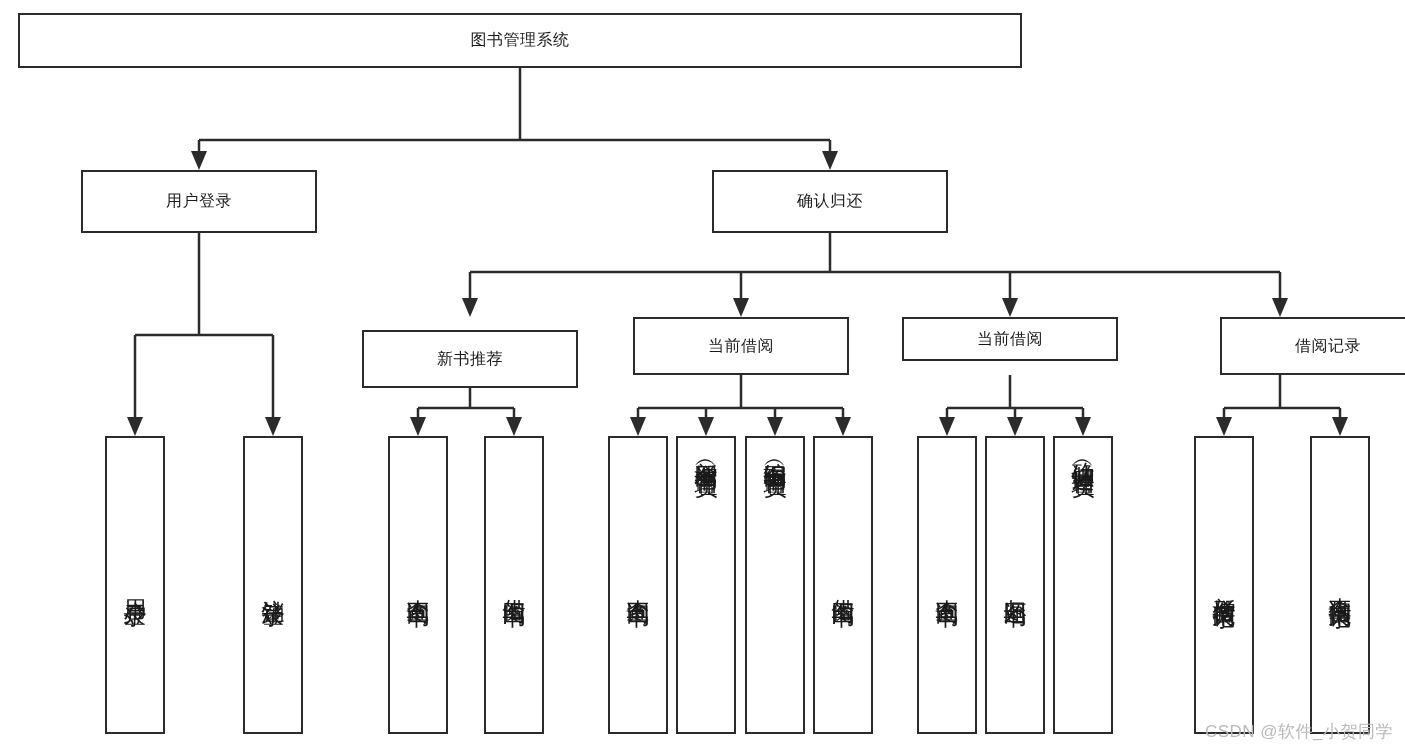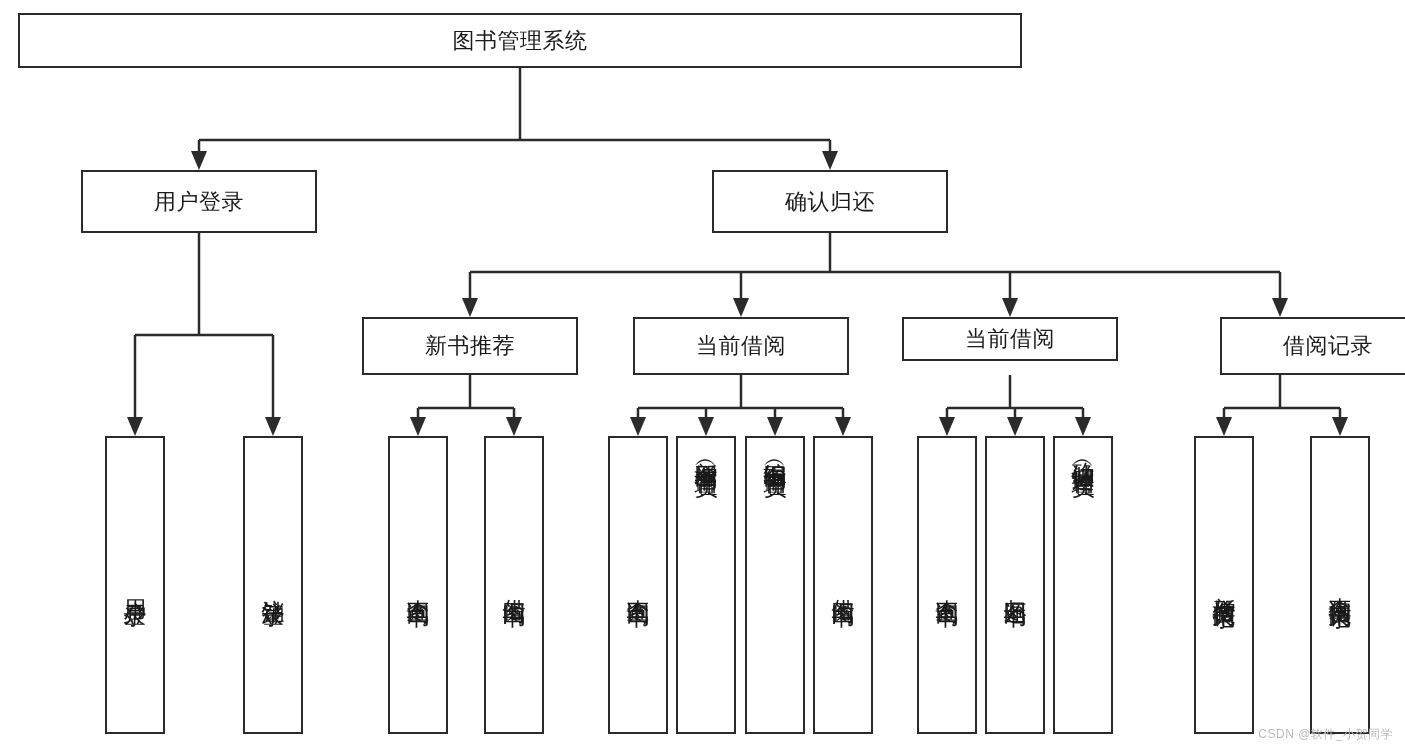--- a/index.html
+++ b/index.html
@@ -35,21 +35,21 @@
     justify-content: center;
     color: #1a1a1a;
   }
   .node-label {
     display: block;
     text-align: center;
     line-height: 1.18;
     white-space: pre;
   }
   .node.horizontal .node-label {
-    font-size: 22px;
+    font-size: 16px;
     letter-spacing: 0.5px;
   }
   .node.vertical {
     align-items: flex-start;
     padding-top: 6px;
   }
   .node.vertical .node-label {
     writing-mode: vertical-rl;
     text-orientation: upright;
     font-size: 23px;
@@ -57,21 +57,21 @@
     line-height: 1;
   }
   .node.vertical.centered {
     align-items: center;
     padding-top: 0;
   }
   #watermark {
     position: absolute;
     right: 12px;
     bottom: 4px;
-    font-size: 12px;
+    font-size: 17px;
     color: #b9b9b9;
     white-space: nowrap;
     letter-spacing: 0.5px;
   }
 </style>
 </head>
 <body>
 
 <div id="canvas">
   <svg id="edges" viewBox="0 0 1405 747" xmlns="http://www.w3.org/2000/svg">
@@ -131,21 +131,21 @@
   <div id="nodes-layer">
       <div class="node horizontal" style="left: 18px; top: 13px; width: 1004px; height: 55px; border-color: rgb(43, 43, 43); background: rgb(255, 255, 255); color: rgb(26, 26, 26);">
         <span class="node-label">图书管理系统</span>
       </div>
       <div class="node horizontal" style="left: 81px; top: 170px; width: 236px; height: 63px; border-color: rgb(43, 43, 43); background: rgb(255, 255, 255); color: rgb(26, 26, 26);">
         <span class="node-label">用户登录</span>
       </div>
       <div class="node horizontal" style="left: 712px; top: 170px; width: 236px; height: 63px; border-color: rgb(43, 43, 43); background: rgb(255, 255, 255); color: rgb(26, 26, 26);">
         <span class="node-label">确认归还</span>
       </div>
-      <div class="node horizontal" style="left: 362px; top: 317px; width: 216px; height: 58px; border-color: rgb(43, 43, 43); background: rgb(255, 255, 255); color: rgb(26, 26, 26);">
+      <div class="node horizontal" style="left: 362px; top: 330px; width: 216px; height: 58px; border-color: rgb(43, 43, 43); background: rgb(255, 255, 255); color: rgb(26, 26, 26);">
         <span class="node-label">新书推荐</span>
       </div>
       <div class="node horizontal" style="left: 633px; top: 317px; width: 216px; height: 58px; border-color: rgb(43, 43, 43); background: rgb(255, 255, 255); color: rgb(26, 26, 26);">
         <span class="node-label">当前借阅</span>
       </div>
       <div class="node horizontal" style="left: 902px; top: 317px; width: 216px; height: 44px; border-color: rgb(43, 43, 43); background: rgb(255, 255, 255); color: rgb(26, 26, 26);">
         <span class="node-label">当前借阅</span>
       </div>
       <div class="node horizontal" style="left: 1172px; top: 317px; width: 216px; height: 58px; border-color: rgb(43, 43, 43); background: rgb(255, 255, 255); color: rgb(26, 26, 26); margin-left: 48px;">
         <span class="node-label">借阅记录</span>

